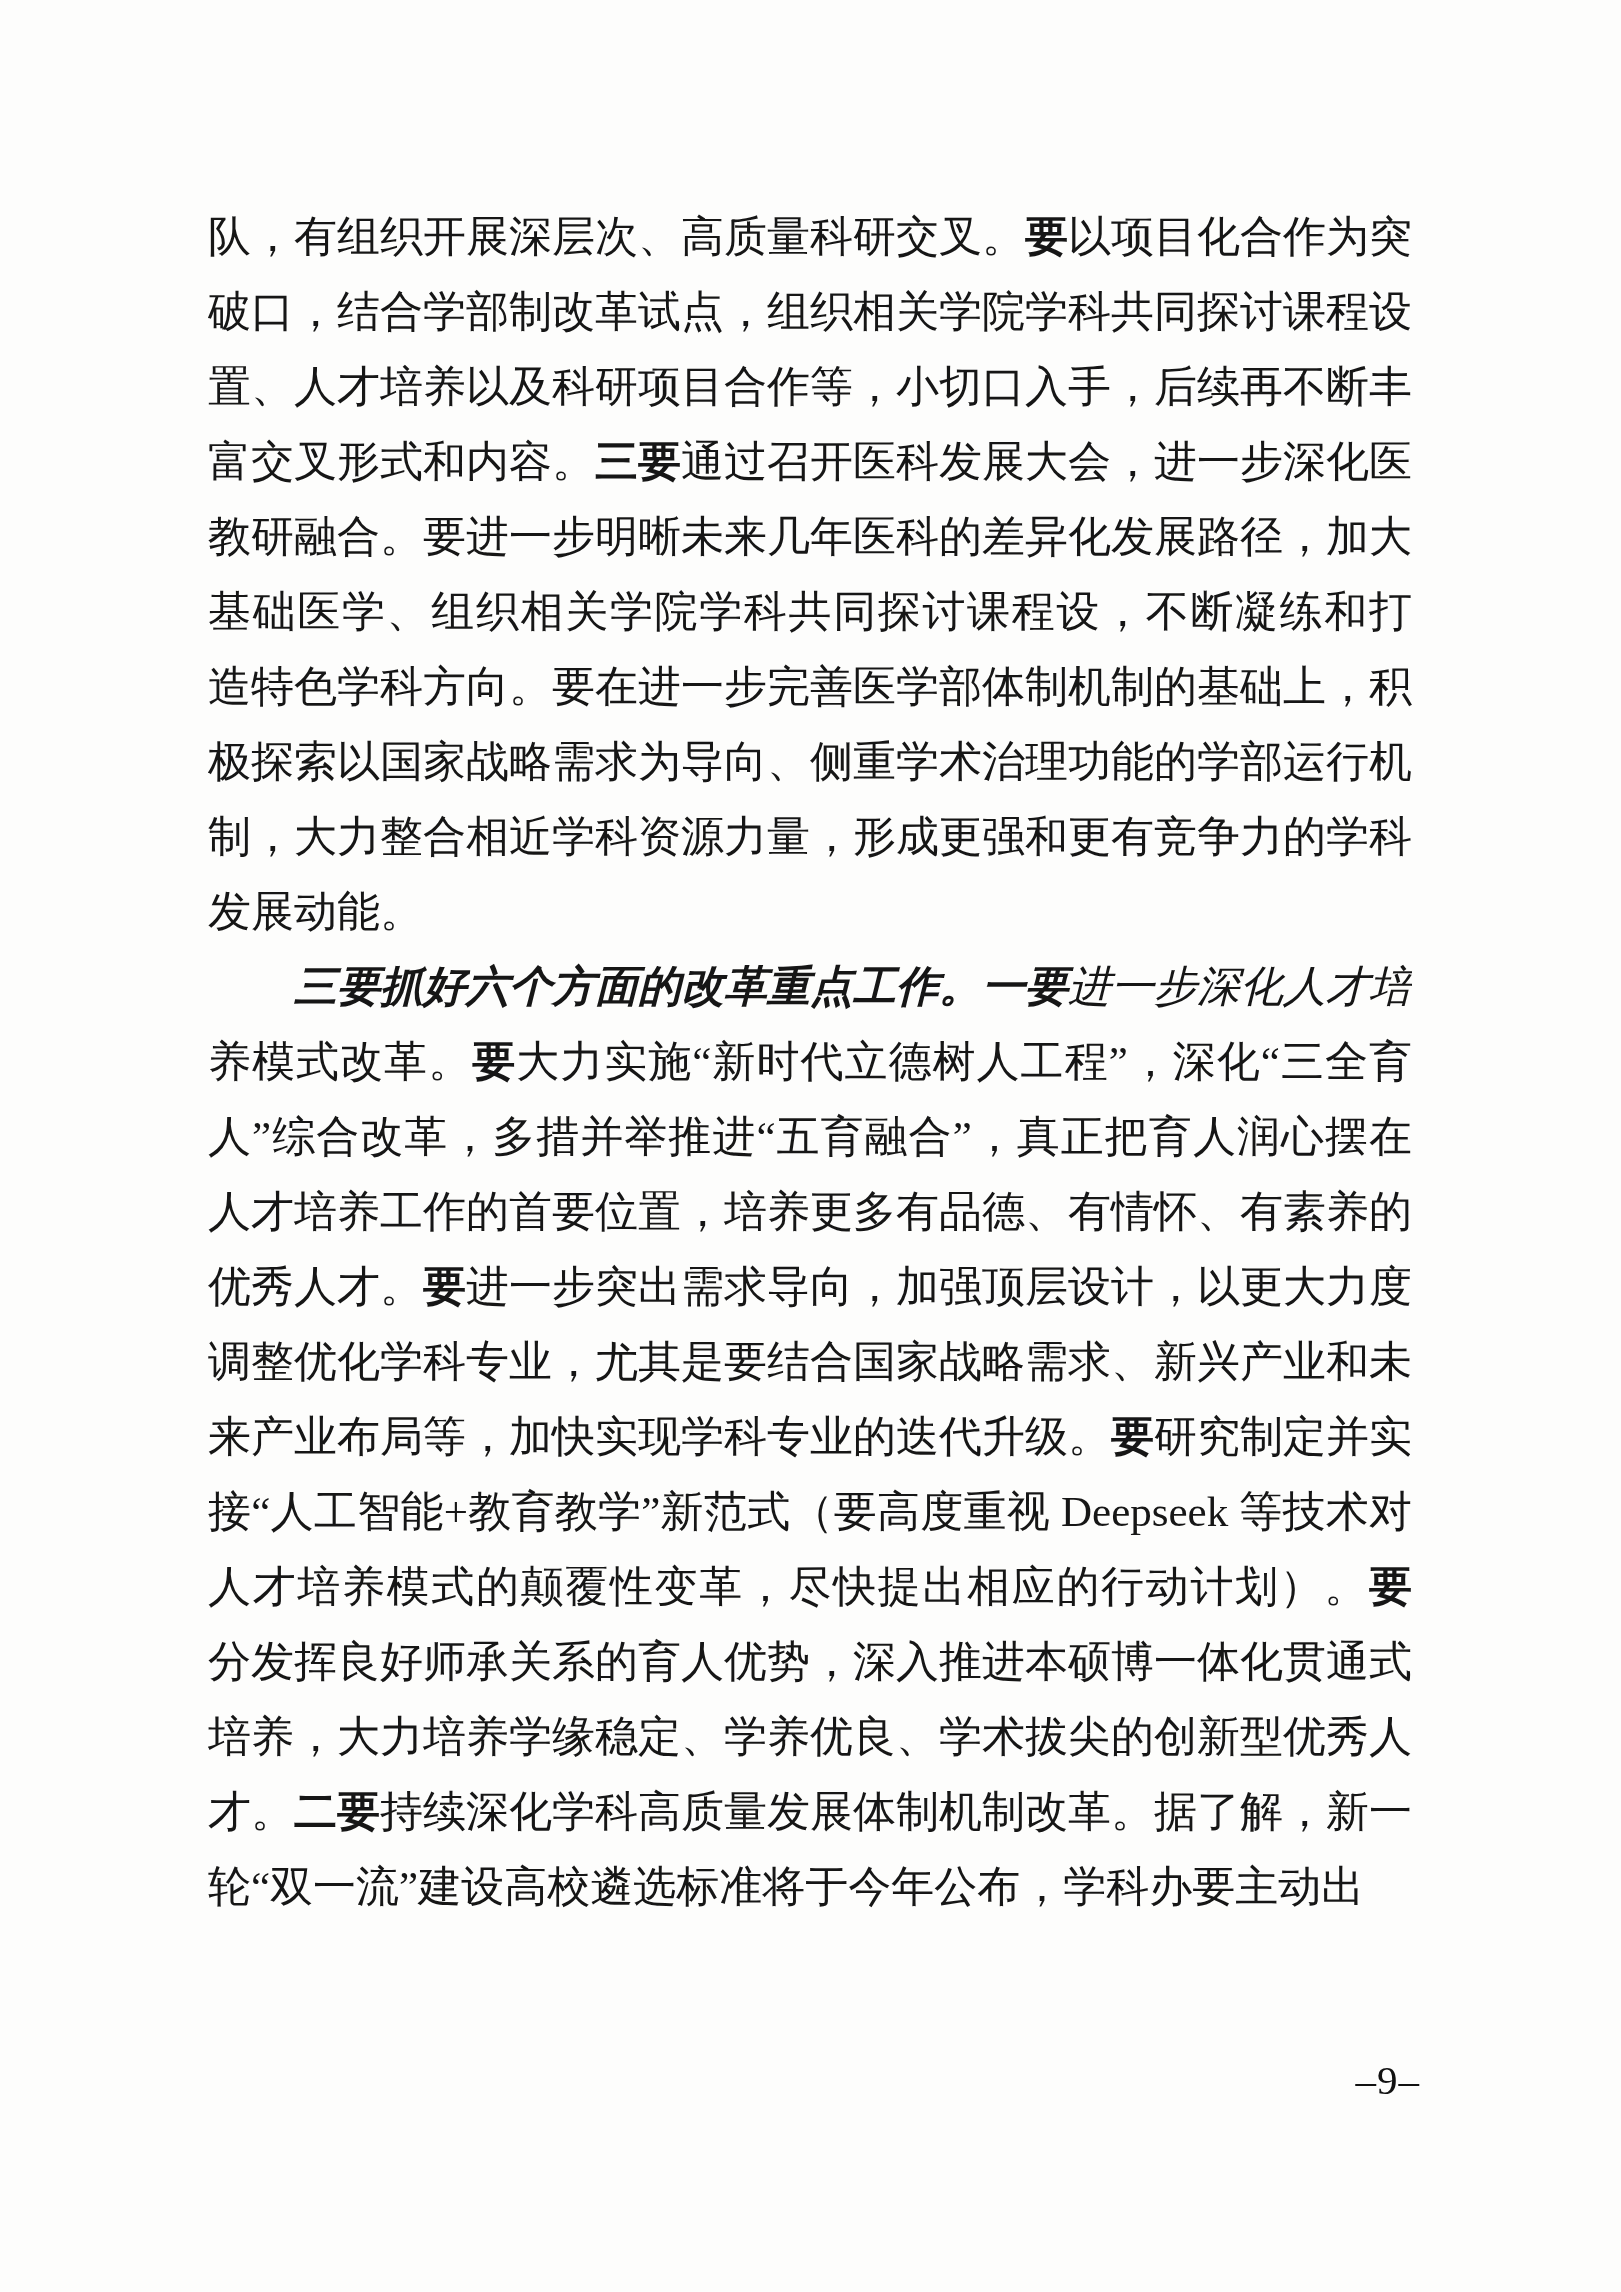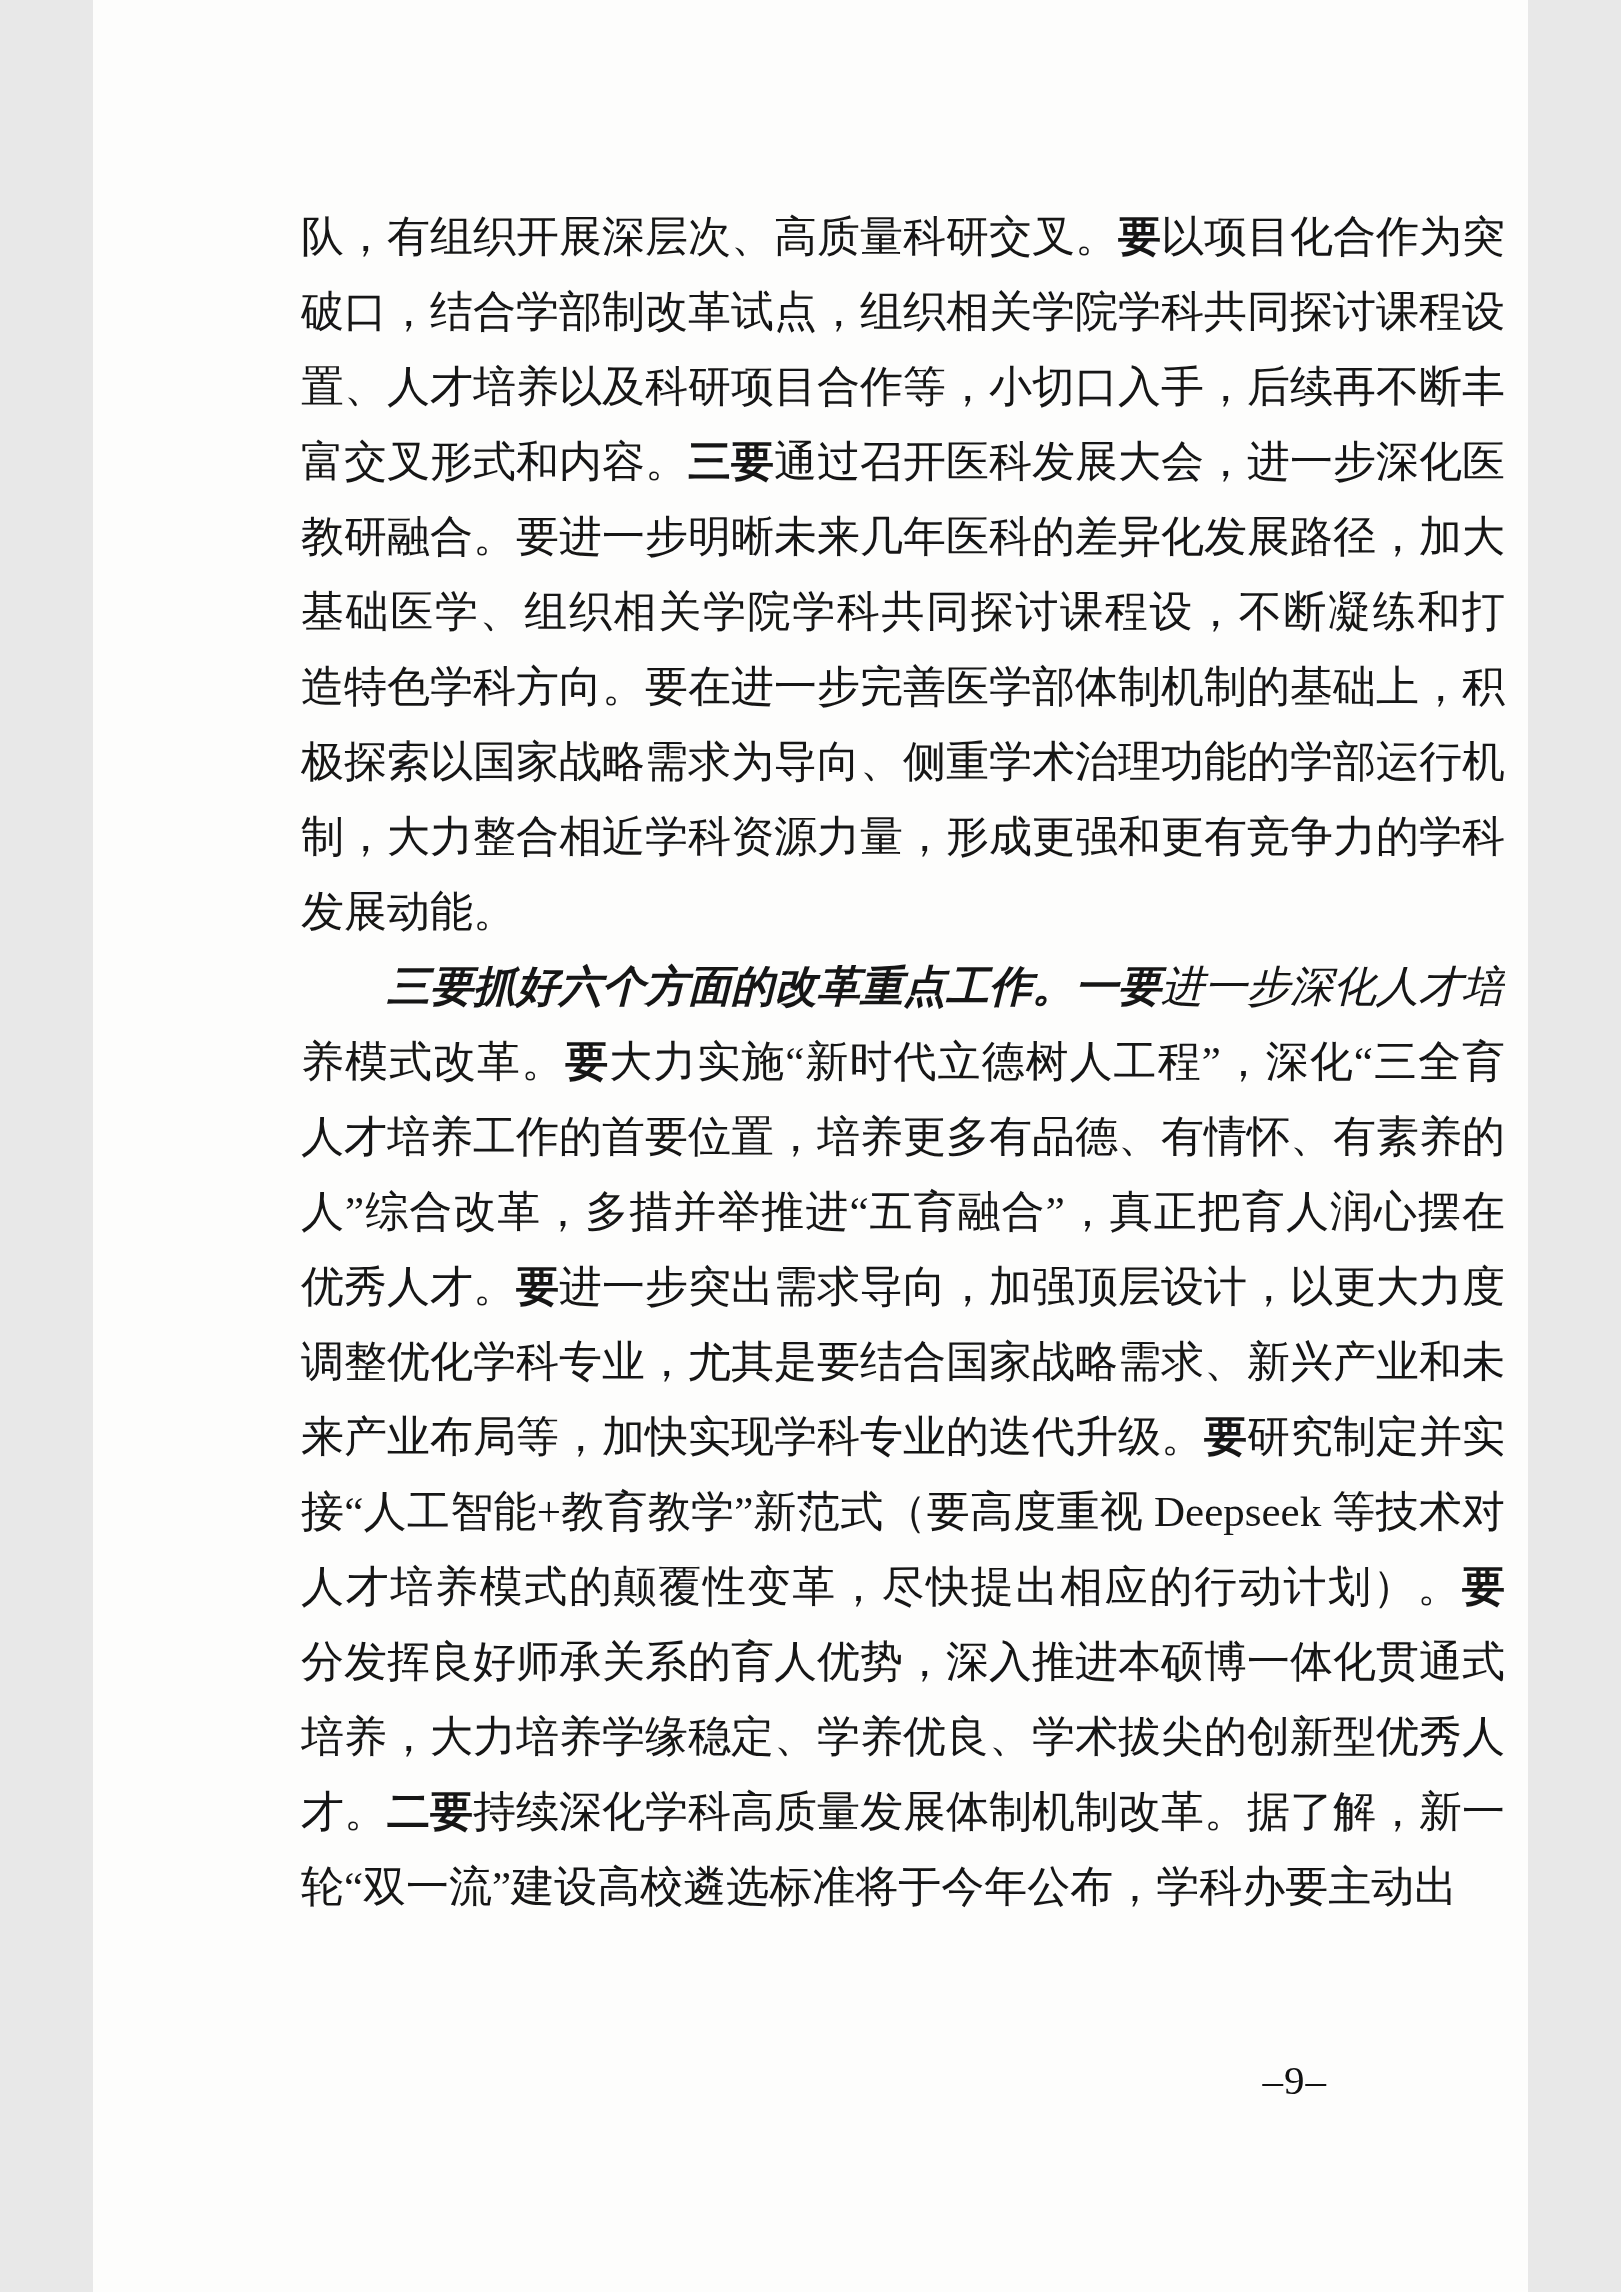--- a/index.html
+++ b/index.html
@@ -1,19 +1,19 @@
 <!DOCTYPE html>
 <html lang="zh"><head>
 <meta charset="utf-8">
 <title>Document Page</title>
 <style>
   html, body { margin: 0; padding: 0; background: #e8e8e8; }
   .page {
     position: relative;
-    width: 1435px;
+    width: 1621px;
     height: 2293px;
     margin: 0 auto;
     background: #fdfdfc;
     font-family: "Liberation Serif", "DejaVu Serif", serif;
     color: #161616;
     overflow: hidden;
   }
   .body-text {
     position: absolute;
     left: 208px;
@@ -59,22 +59,22 @@
         <div class="line"><span class="seg-regular">教研融合。要进一步明晰未来几年医科的差异化发展路径，加大</span></div>
         <div class="line"><span class="seg-regular">基础医学、组织相关学院学科共同探讨课程设，不断凝练和打</span></div>
         <div class="line"><span class="seg-regular">造特色学科方向。要在进一步完善医学部体制机制的基础上，积</span></div>
         <div class="line"><span class="seg-regular">极探索以国家战略需求为导向、侧重学术治理功能的学部运行机</span></div>
         <div class="line"><span class="seg-regular">制，大力整合相近学科资源力量，形成更强和更有竞争力的学科</span></div>
         <div class="line last"><span class="seg-regular">发展动能。</span></div>
       </div>
       <div class="para">
         <div class="line indent"><span class="seg-bold">三要抓好六个方面的改革重点工作。一要</span><span class="seg-regular">进一步深化人才培</span></div>
         <div class="line"><span class="seg-regular">养模式改革。</span><span class="seg-bold">要</span><span class="seg-regular">大力实施“新时代立德树人工程”，深化“三全育</span></div>
+        <div class="line"><span class="seg-regular">人”综合改革，多措并举推进“五育融合”，真正把育人润心摆在</span></div>
         <div class="line"><span class="seg-regular">人才培养工作的首要位置，培养更多有品德、有情怀、有素养的</span></div>
-        <div class="line"><span class="seg-regular">人”综合改革，多措并举推进“五育融合”，真正把育人润心摆在</span></div>
         <div class="line"><span class="seg-regular">优秀人才。</span><span class="seg-bold">要</span><span class="seg-regular">进一步突出需求导向，加强顶层设计，以更大力度</span></div>
         <div class="line"><span class="seg-regular">调整优化学科专业，尤其是要结合国家战略需求、新兴产业和未</span></div>
         <div class="line"><span class="seg-regular">来产业布局等，加快实现学科专业的迭代升级。</span><span class="seg-bold">要</span><span class="seg-regular">研究制定并实</span></div>
         <div class="line"><span class="seg-regular">接“人工智能+教育教学”新范式（要高度重视 Deepseek 等技术对</span></div>
         <div class="line"><span class="seg-regular">人才培养模式的颠覆性变革，尽快提出相应的行动计划）。</span><span class="seg-bold">要</span></div>
         <div class="line"><span class="seg-regular">分发挥良好师承关系的育人优势，深入推进本硕博一体化贯通式</span></div>
         <div class="line"><span class="seg-regular">培养，大力培养学缘稳定、学养优良、学术拔尖的创新型优秀人</span></div>
         <div class="line"><span class="seg-regular">才。</span><span class="seg-bold">二要</span><span class="seg-regular">持续深化学科高质量发展体制机制改革。据了解，新一</span></div>
         <div class="line last"><span class="seg-regular">轮“双一流”建设高校遴选标准将于今年公布，学科办要主动出</span></div>
       </div>

